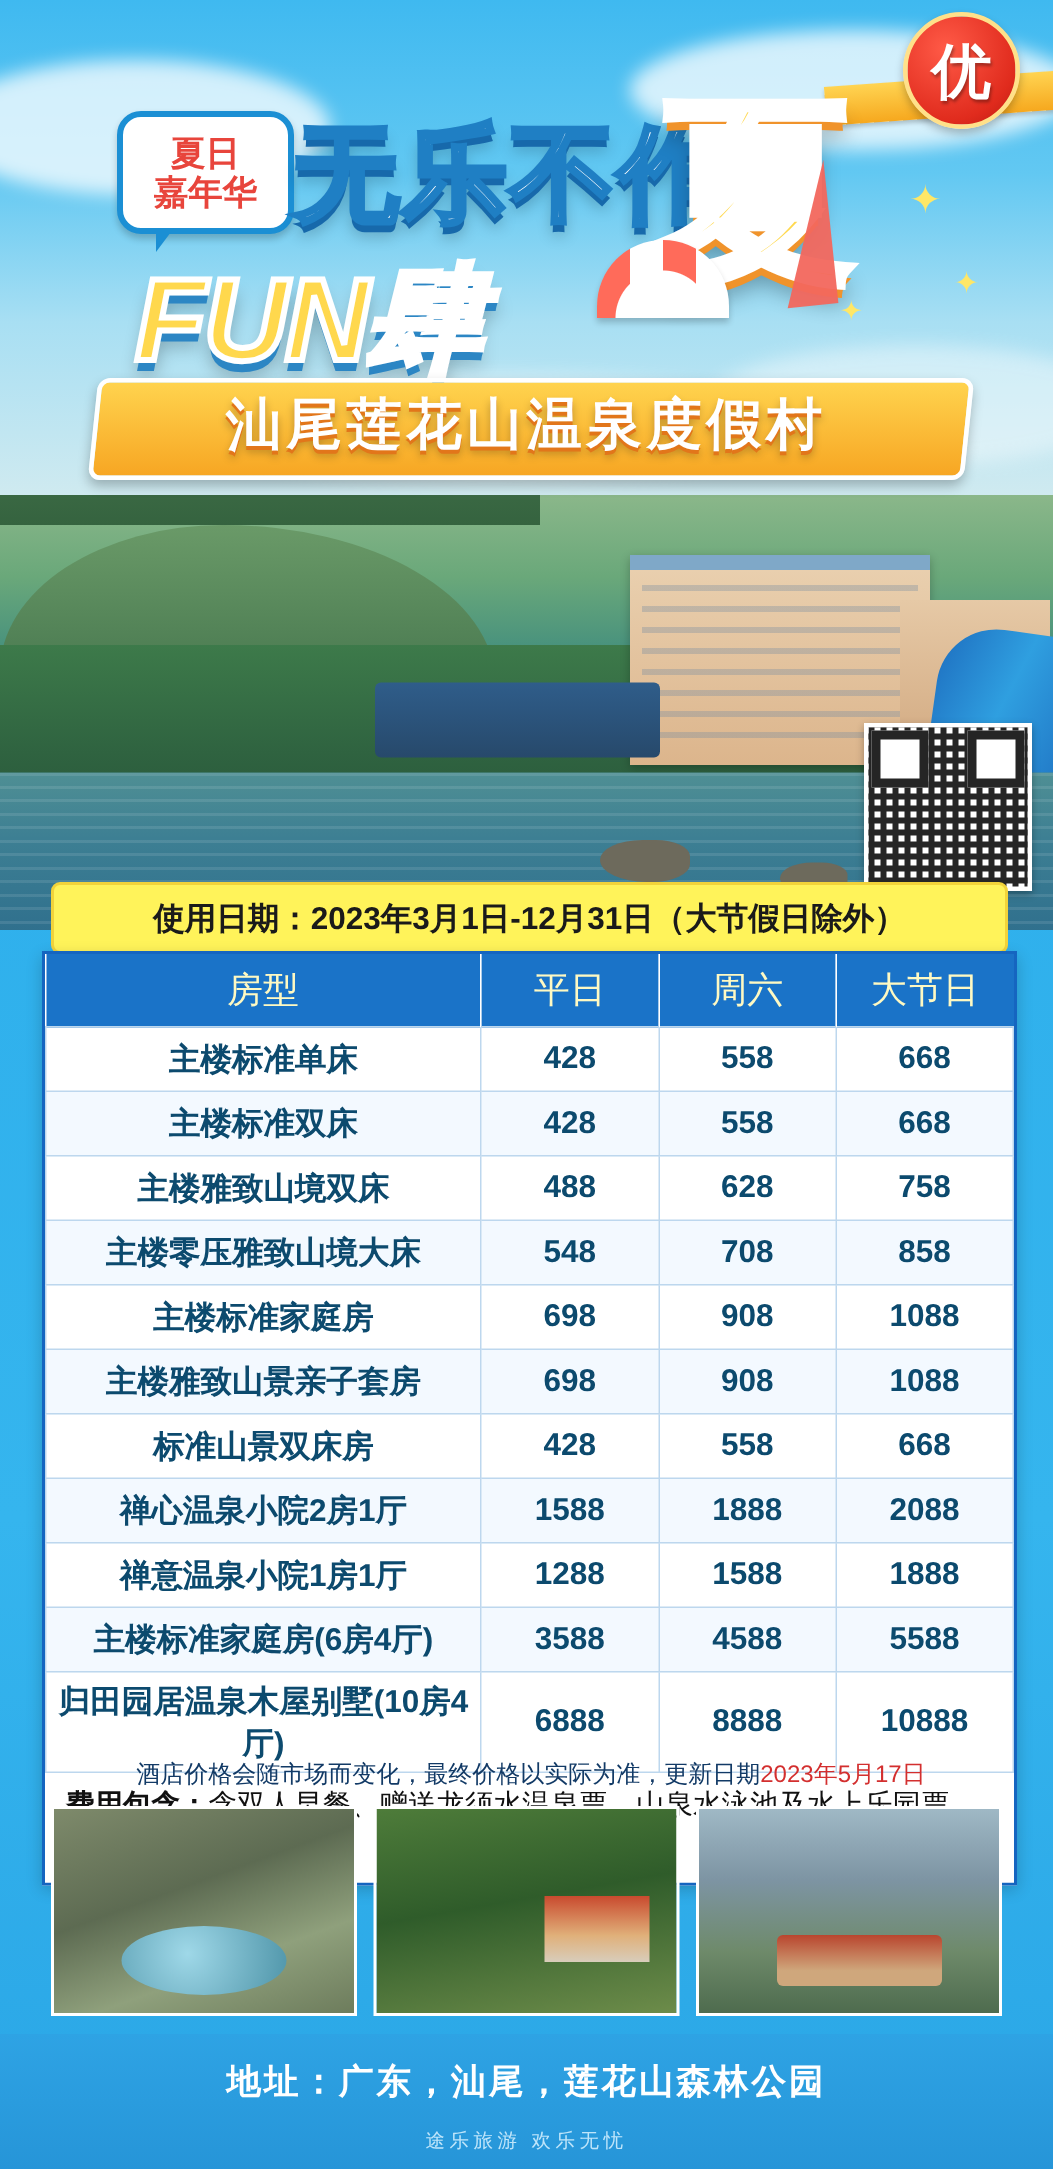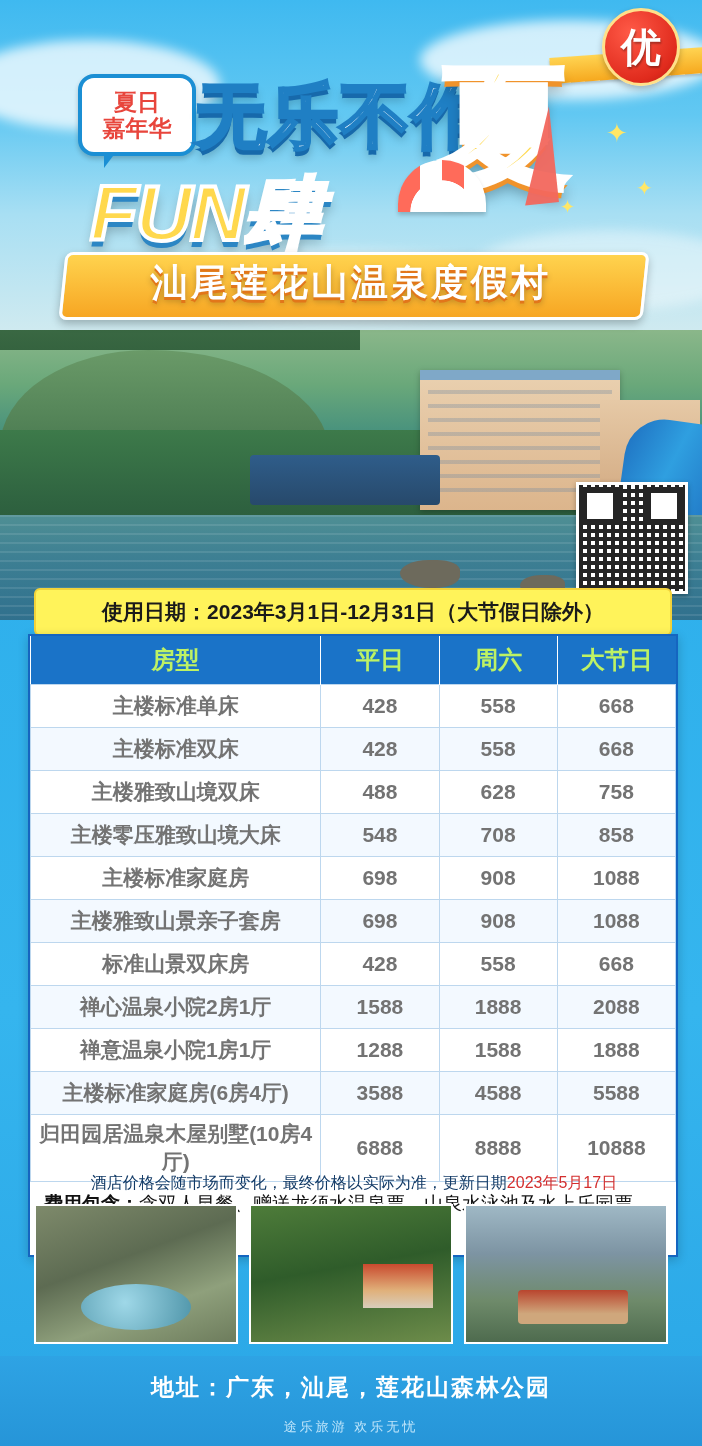--- a/index.html
+++ b/index.html
@@ -306,32 +306,32 @@
     border: 2px solid #1565c0;
     box-shadow: 0 3px 10px rgba(0,0,0,.2);
   }
   table {
     width: 100%;
     border-collapse: collapse;
     table-layout: fixed;
   }
   thead th {
     background: #1a73c8;
-    color: #bef264;
+    color: #fef9c3;
     font-size: 24px;
-    font-weight: bold;
+    font-weight: normal;
     padding: 8px 0;
     border-right: 1px solid #fff;
   }
   thead th:last-child { border-right: none; }
   tbody td {
     border: 1px solid #bdd7ee;
     text-align: center;
     font-size: 21px;
-    color: #737373;
+    color: #0c4a6e;
     padding: 5px 2px;
     height: 32px;
     font-weight: bold;
   }
   tbody td.roomtype {
     font-size: 21px;
     font-weight: bold;
   }
   tbody tr:nth-child(even) td { background: #f3f9ff; }
   col.c-room { width: 45%; }

